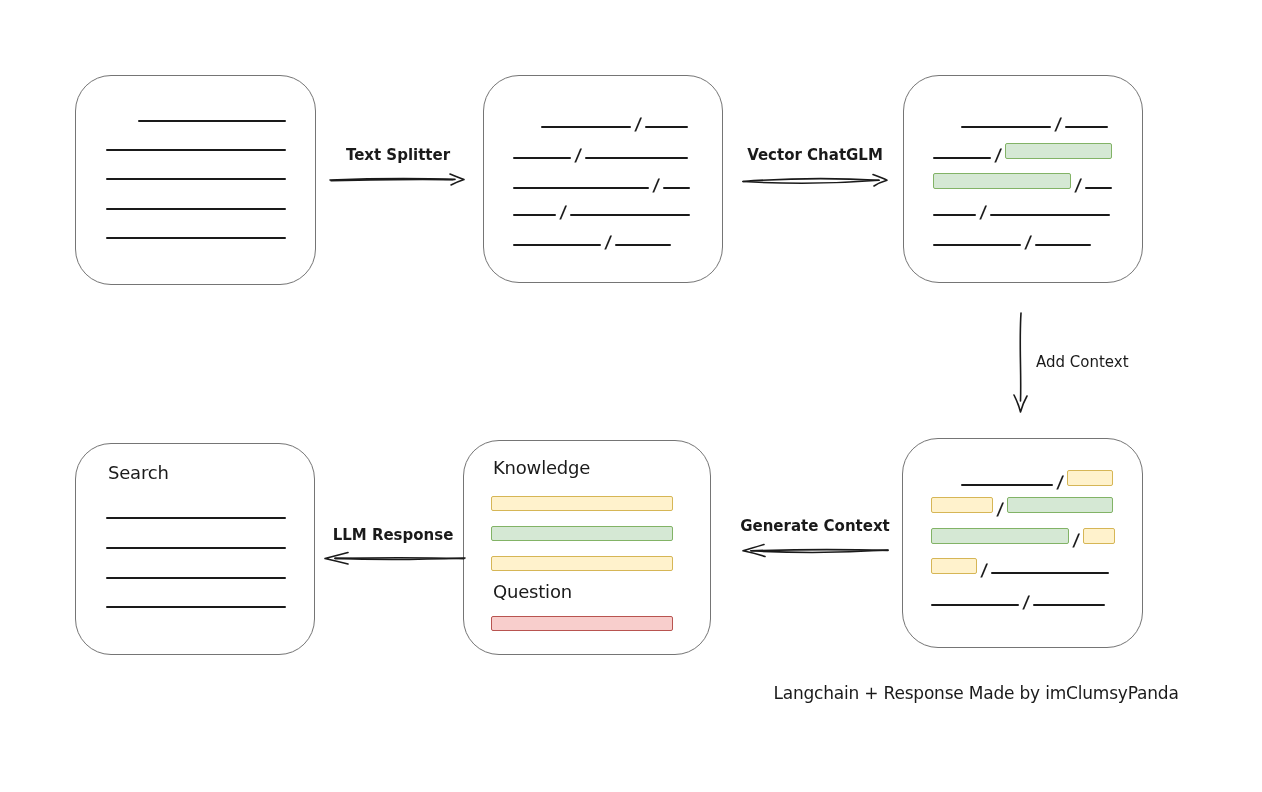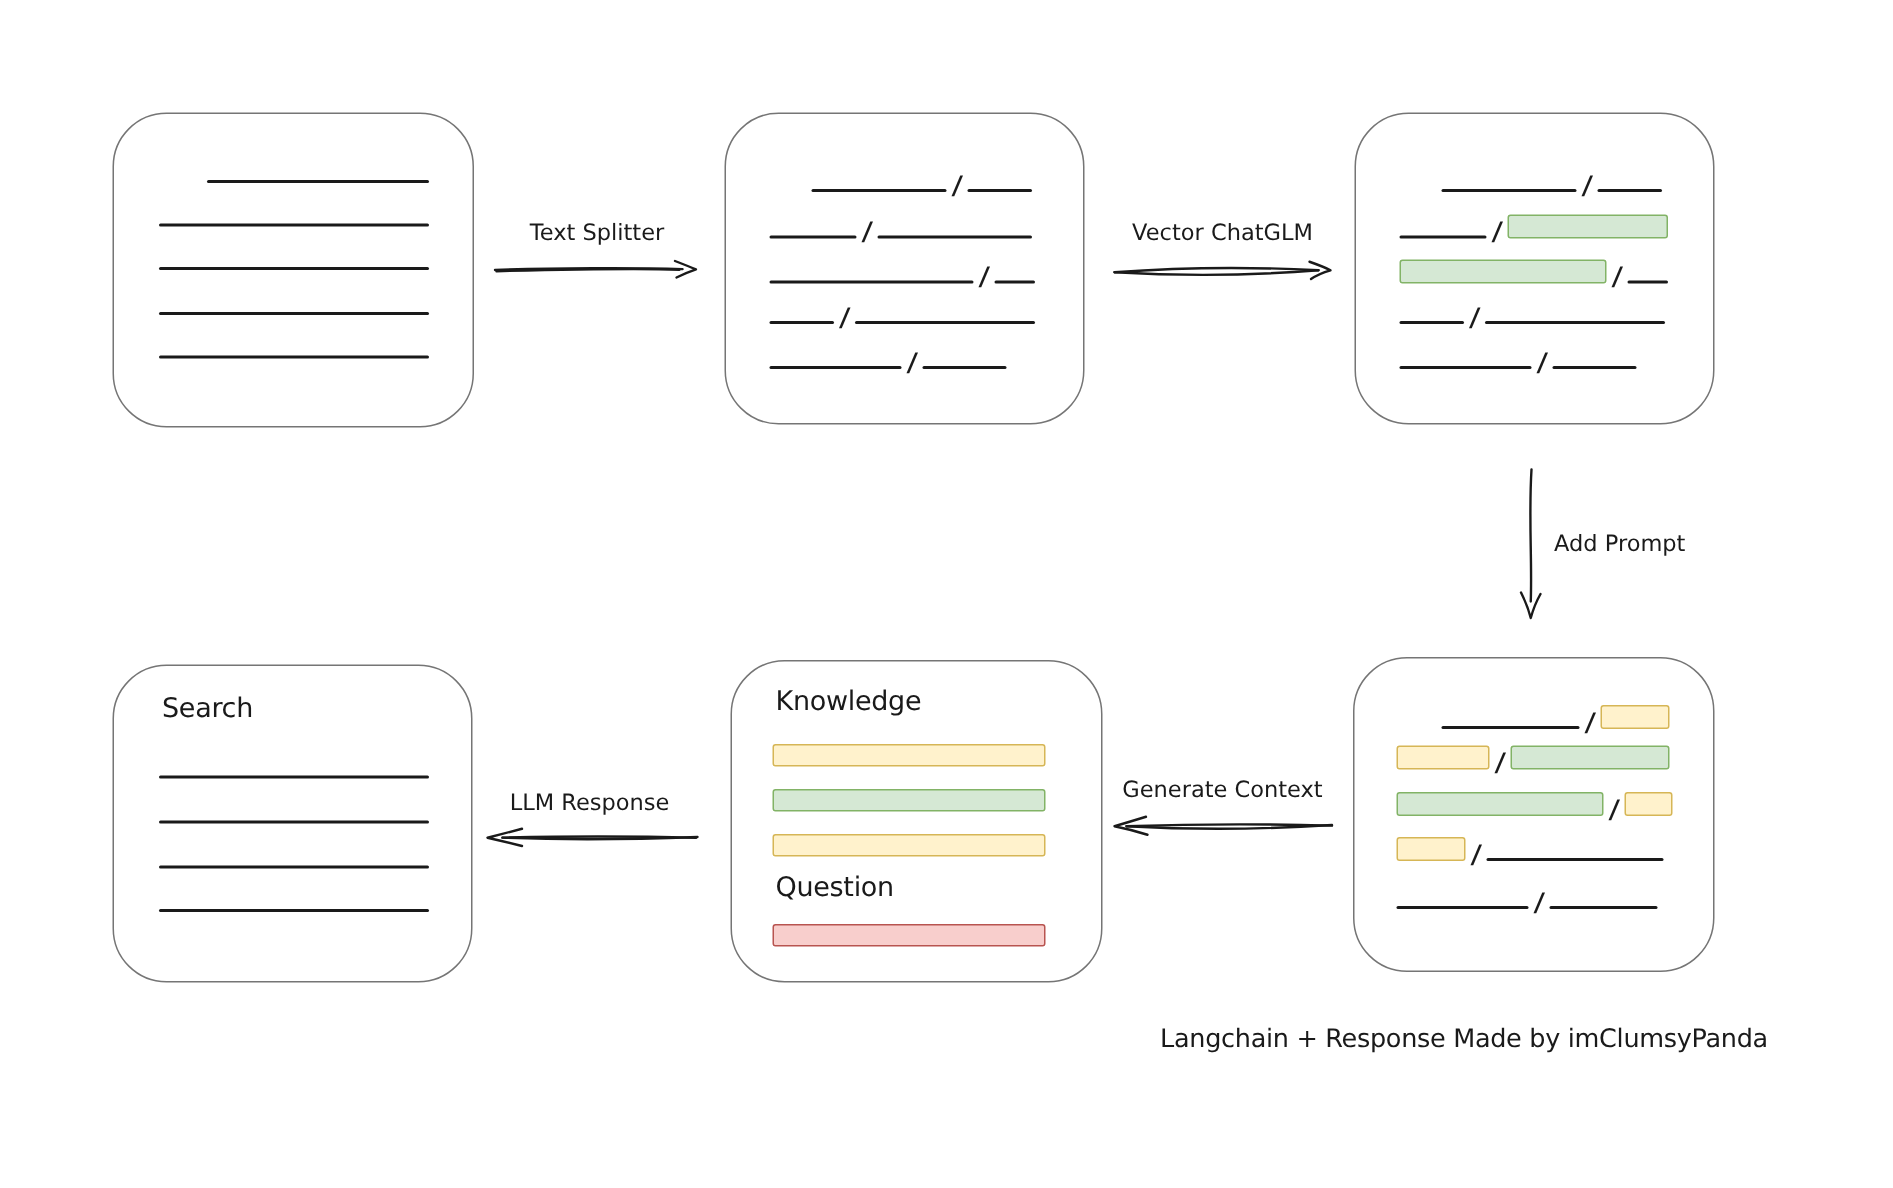--- a/index.html
+++ b/index.html
@@ -12,21 +12,21 @@
 
   .row{position:absolute;display:flex;align-items:flex-end;height:18px;}
   .seg-line{height:2px;background:var(--ink,#1a1a1a);border-radius:1px;flex-shrink:0;}
   .gapseg{flex-shrink:0;height:1px;}
   .slash{font-size:17px;line-height:13px;font-weight:600;margin:0 4px;flex-shrink:0;
          transform:translateY(3px) skewX(-6deg);color:var(--ink,#1a1a1a);}
   .chip{border:1.5px solid;border-radius:2px;box-sizing:border-box;flex-shrink:0;}
 
   .node-label{position:absolute;font-size:18px;letter-spacing:-0.2px;color:var(--ink,#1a1a1a);white-space:nowrap;}
 
-  .arrow{position:absolute;text-align:center;}
+  .arrow{position:absolute;text-align:center;font-weight:bold;}
   .arrow .lbl{display:block;font-size:15px;line-height:19px;white-space:nowrap;color:var(--ink,#1a1a1a);}
   .side-label{position:absolute;font-size:15px;line-height:20px;white-space:nowrap;color:var(--ink,#1a1a1a);}
   .sketch{display:block;margin:0 auto;}
   .sketch path{fill:none;stroke:var(--ink,#1a1a1a);stroke-width:1.6;stroke-linecap:round;stroke-linejoin:round;}
 
   .caption{position:absolute;left:756px;top:683px;width:440px;text-align:center;
            font-size:17px;letter-spacing:-0.2px;color:var(--ink,#1a1a1a);white-space:nowrap;}
 </style>
 </head>
 <body>
@@ -128,21 +128,21 @@
         <span class="chip" style="width: 46px; height: 16px; background: rgb(255, 242, 204); border-color: rgb(214, 182, 86);"></span>
         <span class="slash">/</span>
         <span class="seg-line" style="width: 118px;"></span>
       </div>
       <div class="row" style="left: 28px; top: 149px;">
         <span class="seg-line" style="width: 88px;"></span>
         <span class="slash">/</span>
         <span class="seg-line" style="width: 72px;"></span>
       </div>
     </div>
-  <div class="node" style="left: 487px; top: 440px; width: 248px; height: 215px;">
+  <div class="node" style="left: 463px; top: 440px; width: 248px; height: 215px;">
       <div class="node-label" style="left: 29px; top: 16px;">Knowledge</div>
       <div class="chip" style="position: absolute; left: 27px; top: 55px; width: 182px; height: 15px; background: rgb(255, 242, 204); border-color: rgb(214, 182, 86);"></div>
       <div class="chip" style="position: absolute; left: 27px; top: 85px; width: 182px; height: 15px; background: rgb(213, 232, 212); border-color: rgb(130, 179, 102);"></div>
       <div class="chip" style="position: absolute; left: 27px; top: 115px; width: 182px; height: 15px; background: rgb(255, 242, 204); border-color: rgb(214, 182, 86);"></div>
       <div class="node-label" style="left: 29px; top: 140px;">Question</div>
       <div class="chip" style="position: absolute; left: 27px; top: 175px; width: 182px; height: 15px; background: rgb(248, 206, 204); border-color: rgb(184, 84, 80);"></div>
     </div>
   <div class="node" style="left: 75px; top: 443px; width: 240px; height: 212px;">
       <div class="node-label" style="left: 32px; top: 18px;">Search</div>
       <div class="row" style="left: 30px; top: 57px;">
@@ -174,21 +174,21 @@
       <path d="M3 11.5 Q 70 6.5 139 10.2"></path>
       <path d="M3 11.5 Q 72 15.5 139 10.2"></path>
       <path d="M133 4.5 Q 143 8 147 10.2 Q 139 12.5 134 16"></path>
     </svg>
   </div>
 
   <svg class="sketch" width="22" height="104" style="position:absolute;left:1009px;top:311px;">
       <path d="M12 2 C 10 34 12.5 62 11.5 90"></path>
       <path d="M5 84 Q 9.5 93 11.5 101 Q 14 92 18 85"></path>
   </svg>
-  <div class="side-label" style="left:1036px;top:352px;">Add Prompt</div>
+  <div class="side-label" style="left:1036px;top:352px;">Add Context</div>
 
   <div class="arrow" style="left:738px;top:517px;width:154px;">
     <span class="lbl">Generate Context</span>
     <svg class="sketch" width="154" height="20" style="margin-top:4px">
       <path d="M150 10 Q 80 14.5 13 10.8"></path>
       <path d="M150 10.4 Q 82 8.6 13 10.8"></path>
       <path d="M26 4.5 Q 13 8.5 5 10.8 Q 16 13 27 16.5"></path>
     </svg>
   </div>
 

